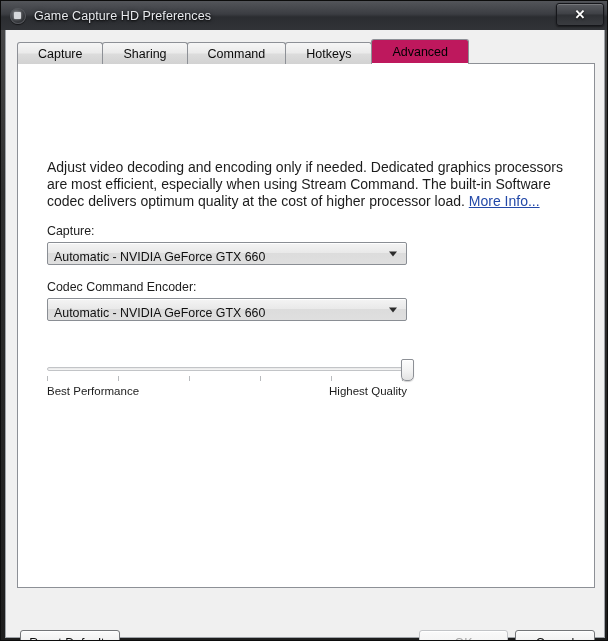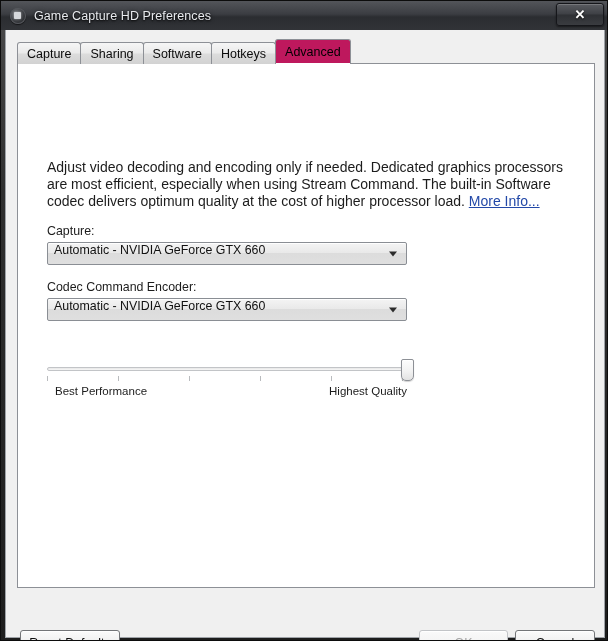--- a/index.html
+++ b/index.html
@@ -104,21 +104,21 @@
     left: 11px;
     top: 9px;
     height: 25px;
     display: flex;
     align-items: flex-end;
     z-index: 3;
   }
   .tab {
     box-sizing: border-box;
     height: 22px;
-    padding: 0 9px;
+    padding: 0 20px;
     display: flex;
     align-items: center;
     font-size: 12.5px;
     color: #0b0b0b;
     background: linear-gradient(180deg, #f6f6f6 0%, #eaeaea 48%, #dcdcdc 52%, #d2d2d2 100%);
     border: 1px solid #8d9096;
     border-bottom: none;
     border-top-left-radius: 3px;
     border-top-right-radius: 3px;
     margin-right: -1px;
@@ -198,21 +198,21 @@
   .combo {
     position: absolute;
     box-sizing: border-box;
     width: 360px;
     height: 23px;
     background: linear-gradient(180deg, #f4f4f4 0%, #e9e9e9 46%, #dcdcdc 50%, #dfdfdf 100%);
     border: 1px solid #8a8e94;
     border-radius: 2px;
     box-shadow: inset 0 1px 0 rgba(255,255,255,.85);
     display: flex;
-    align-items: flex-start;
+    align-items: flex-end;
     cursor: default;
   }
   .combo-text {
     padding-left: 6px;
     font-size: 12.4px;
     color: #111111;
     white-space: nowrap;
     overflow: hidden;
   }
   .combo-arrow {
@@ -270,21 +270,21 @@
     border-radius: 2px 2px 5px 5px;
     box-shadow: inset 0 1px 0 #ffffff, 0 1px 1px rgba(0,0,0,.18);
   }
   .slider-label {
     position: absolute;
     top: 26px;
     font-size: 11.5px;
     color: #1c1c1c;
     white-space: nowrap;
   }
-  .slider-label.left { left: 8px; }
+  .slider-label.left { left: 0; }
   .slider-label.right { right: 0; }
 
   
   .btn {
     position: absolute;
     box-sizing: border-box;
     height: 25px;
     border: 1px solid #737578;
     border-radius: 3px;
     background: linear-gradient(180deg, #fbfbfb 0%, #f0f0f0 46%, #e0e0e0 50%, #e8e8e8 100%);
@@ -323,21 +323,21 @@
   <div class="dialog-body">
 
     <div class="tabstrip">
       <div class="tab">
         <span>Capture</span>
       </div>
       <div class="tab">
         <span>Sharing</span>
       </div>
       <div class="tab">
-        <span>Software</span>
+        <span>Command</span>
       </div>
       <div class="tab">
         <span>Hotkeys</span>
       </div>
       <div class="tab active">
         <span>Advanced</span>
       </div>
     </div>
 
     <div class="content-panel">

